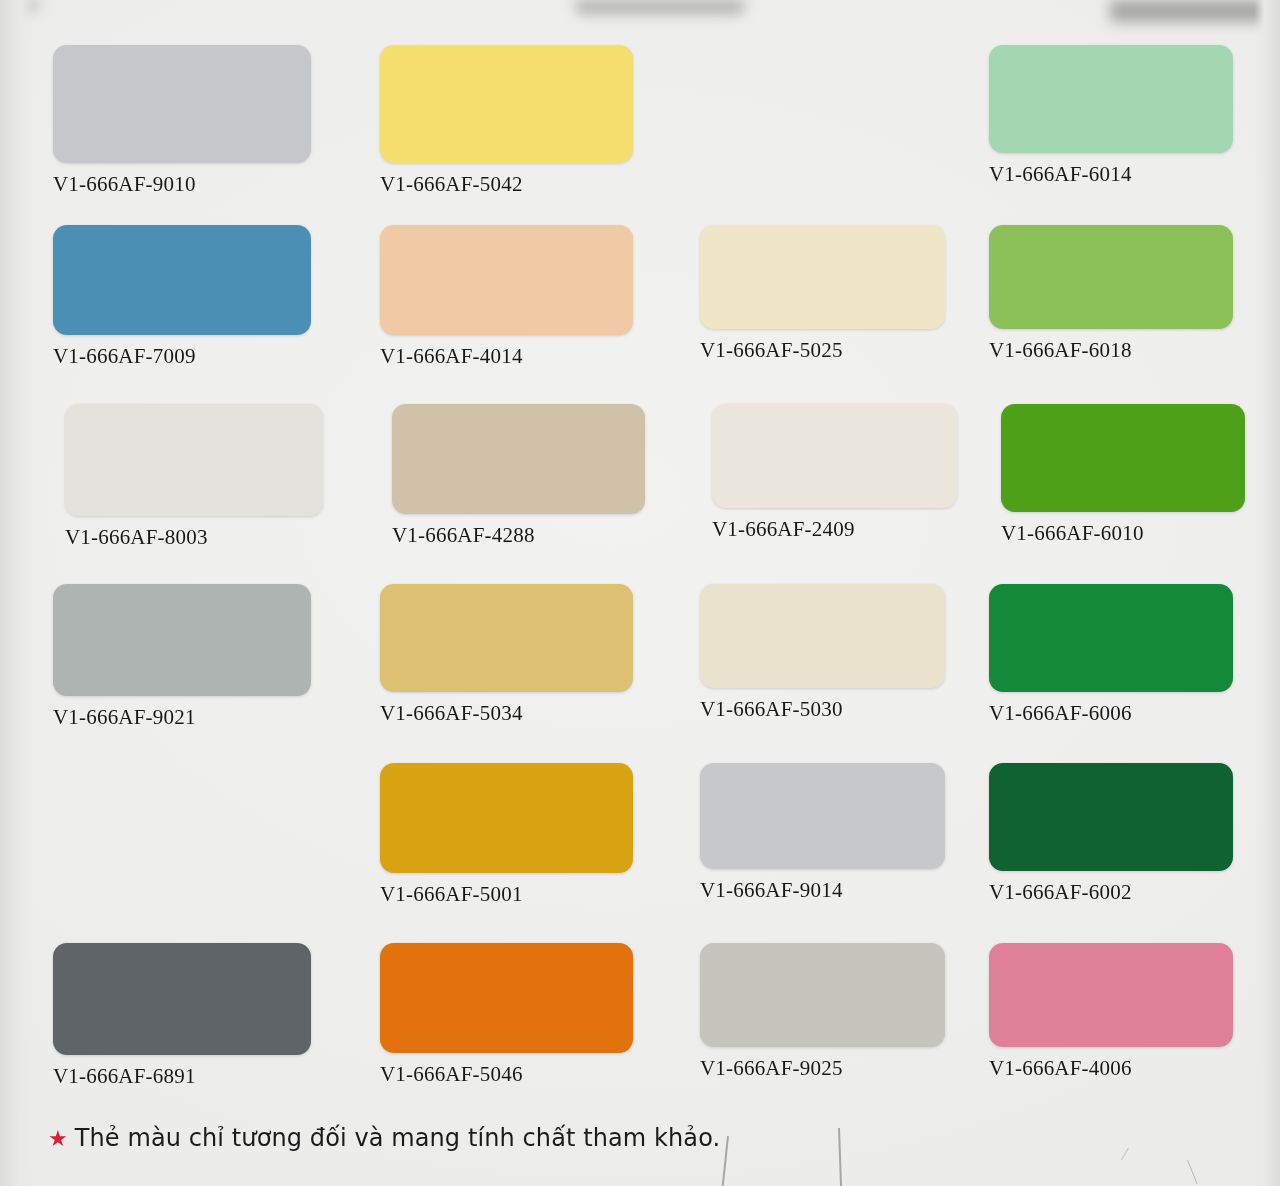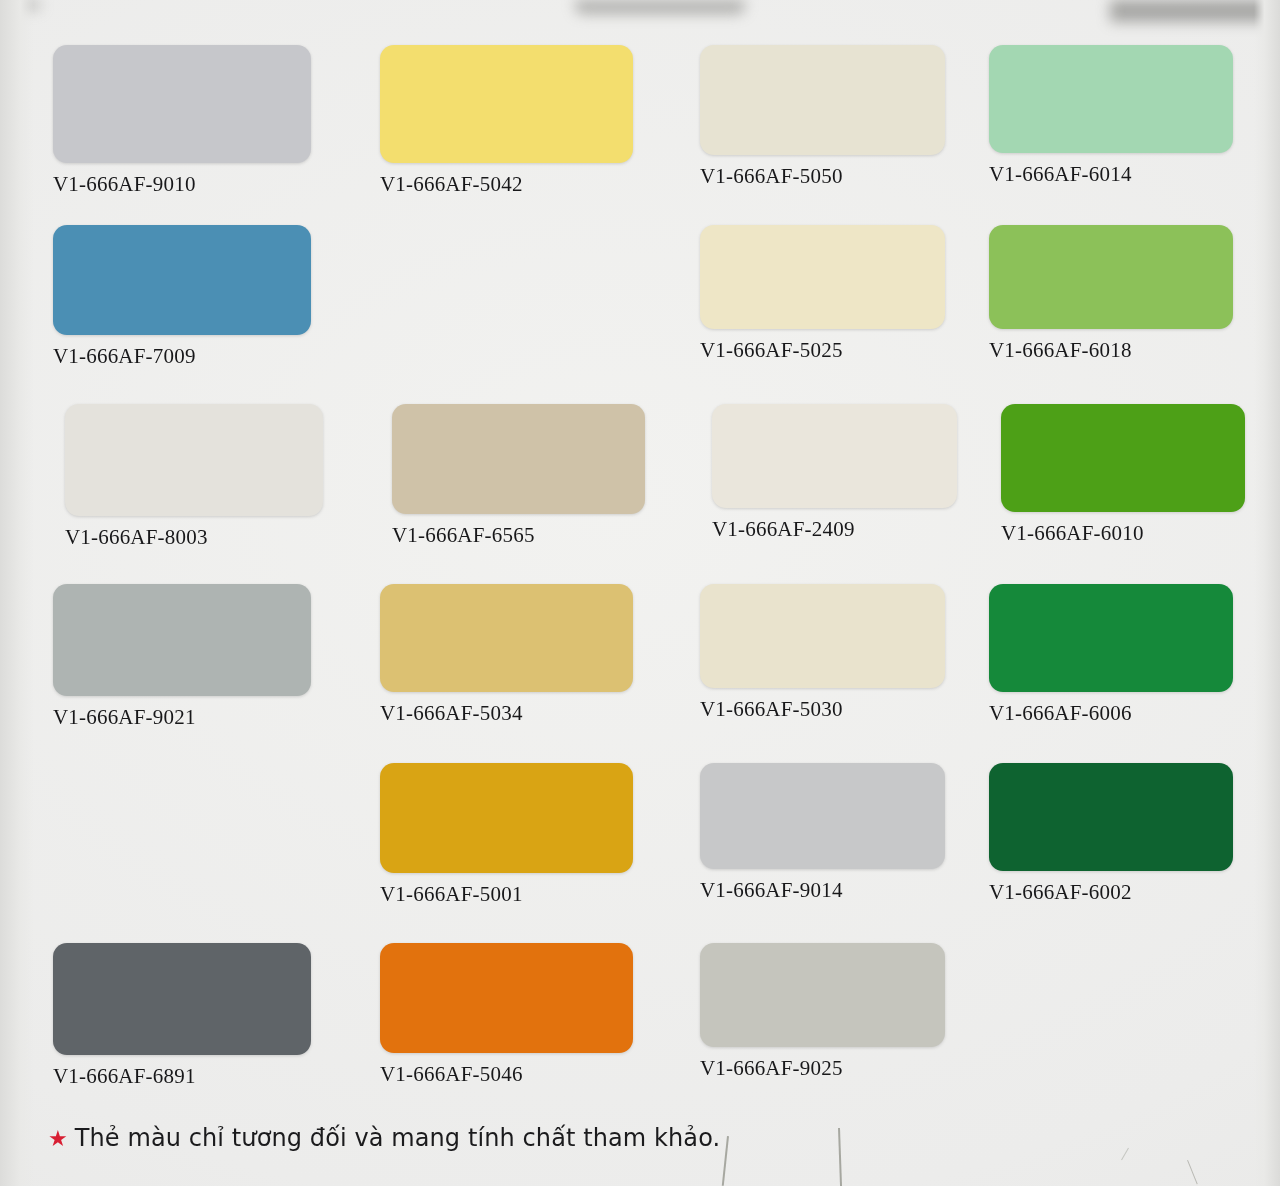--- a/index.html
+++ b/index.html
@@ -138,51 +138,51 @@
   <div class="grid" id="swatch-grid">
       <div class="row" style="top: 45px;">
         <div class="cell c0">
           <div class="chip" style="background: rgb(198, 199, 203); height: 118px;"></div>
           <div class="label">V1-666AF-9010</div>
         </div>
         <div class="cell c1">
           <div class="chip" style="background: rgb(243, 222, 110); height: 118px;"></div>
           <div class="label">V1-666AF-5042</div>
         </div>
-        <div class="cell c2">
-          <div class="chip" style="background: rgb(231, 227, 210); height: 110px;"></div>
-          <div class="label">V1-666AF-5050</div>
-        </div>
         <div class="cell c3">
           <div class="chip" style="background: rgb(163, 215, 178); height: 108px;"></div>
           <div class="label">V1-666AF-6014</div>
         </div>
       </div>
       <div class="row" style="top: 225px;">
         <div class="cell c0">
           <div class="chip" style="background: rgb(75, 143, 180); height: 110px;"></div>
           <div class="label">V1-666AF-7009</div>
         </div>
+        <div class="cell c1">
+          <div class="chip" style="background: rgb(239, 202, 165); height: 110px;"></div>
+          <div class="label">V1-666AF-4014</div>
+        </div>
         <div class="cell c2">
           <div class="chip" style="background: rgb(238, 230, 198); height: 104px;"></div>
           <div class="label">V1-666AF-5025</div>
         </div>
         <div class="cell c3">
           <div class="chip" style="background: rgb(140, 193, 89); height: 104px;"></div>
           <div class="label">V1-666AF-6018</div>
         </div>
       </div>
       <div class="row" style="top: 404px; margin-left: 12px;">
         <div class="cell c0">
           <div class="chip" style="background: rgb(228, 226, 220); height: 112px;"></div>
           <div class="label">V1-666AF-8003</div>
         </div>
         <div class="cell c1">
           <div class="chip" style="background: rgb(207, 194, 168); height: 110px;"></div>
-          <div class="label">V1-666AF-6565</div>
+          <div class="label">V1-666AF-4288</div>
         </div>
         <div class="cell c2">
           <div class="chip" style="background: rgb(234, 230, 220); height: 104px;"></div>
           <div class="label">V1-666AF-2409</div>
         </div>
         <div class="cell c3">
           <div class="chip" style="background: rgb(77, 160, 23); height: 108px;"></div>
           <div class="label">V1-666AF-6010</div>
         </div>
       </div>
@@ -223,20 +223,24 @@
           <div class="chip" style="background: rgb(95, 100, 104); height: 112px;"></div>
           <div class="label">V1-666AF-6891</div>
         </div>
         <div class="cell c1">
           <div class="chip" style="background: rgb(226, 114, 13); height: 110px;"></div>
           <div class="label">V1-666AF-5046</div>
         </div>
         <div class="cell c2">
           <div class="chip" style="background: rgb(197, 197, 189); height: 104px;"></div>
           <div class="label">V1-666AF-9025</div>
+        </div>
+        <div class="cell c3">
+          <div class="chip" style="background: rgb(224, 128, 152); height: 104px;"></div>
+          <div class="label">V1-666AF-4006</div>
         </div>
       </div>
     </div>
 
   <div class="footnote">
     <span class="star">★</span>
     <span class="note-text">Thẻ màu chỉ tương đối và mang tính chất tham khảo.</span>
   </div>
 
   <div class="hair h1"></div>

